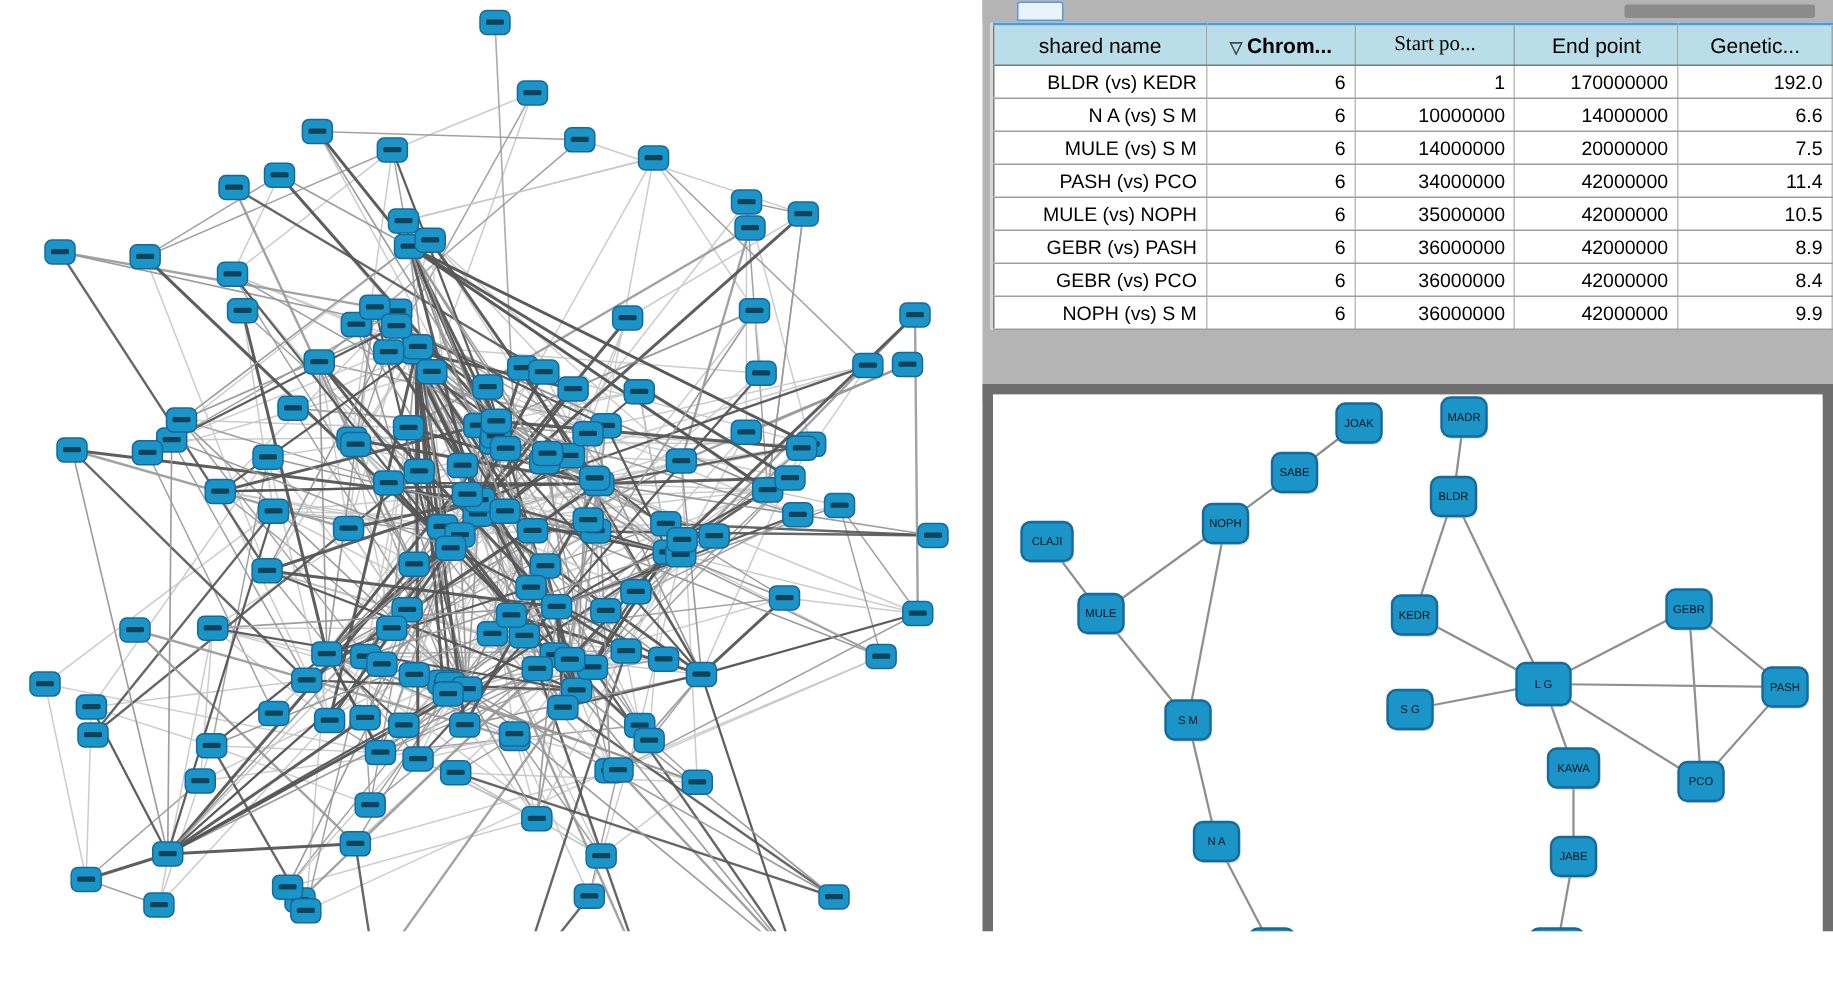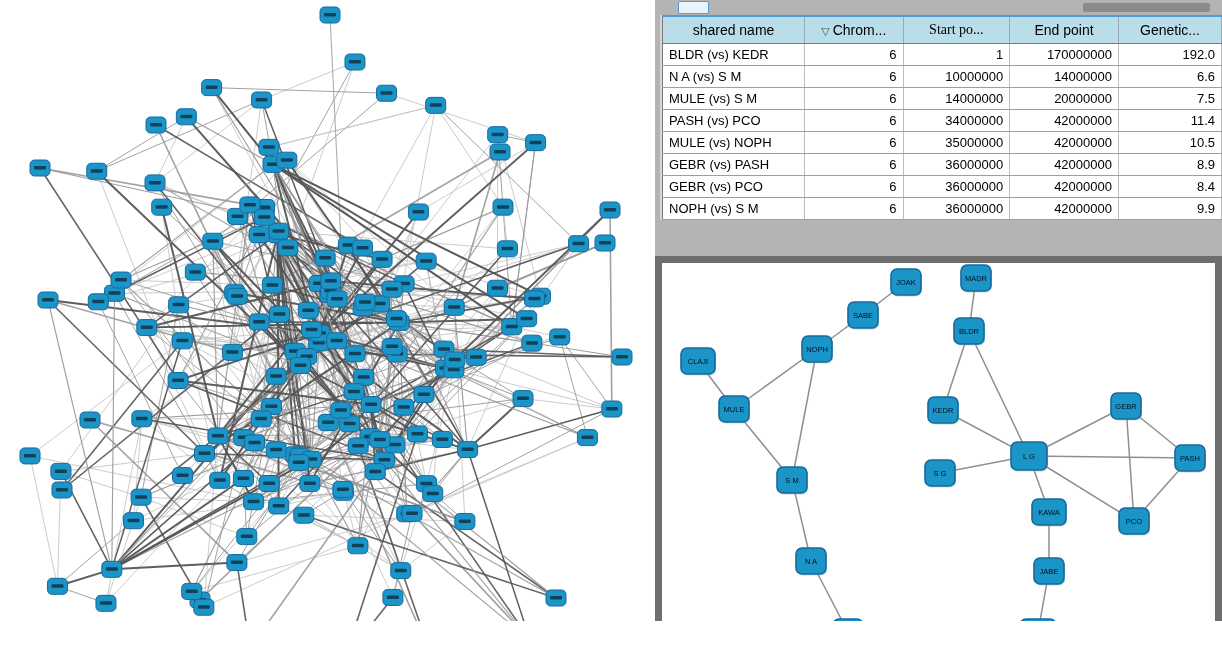--- a/index.html
+++ b/index.html
@@ -11,21 +11,21 @@
 
   
   #table-region{position:absolute;left:655px;top:0;width:567px;height:268px;background:#b4b4b4;}
   #table-top-strip{position:absolute;left:0;top:0;width:567px;height:15px;background:#b4b4b4;}
   #table-tab{position:absolute;left:23px;top:1px;width:29px;height:11px;background:#e8f4fa;border:1px solid #5b9bd5;border-radius:2px 2px 0 0;}
   #scrollbar-handle{position:absolute;left:428px;top:3px;width:127px;height:9px;background:#8b8b8b;border-radius:2px;}
   #attr-table{position:absolute;left:7px;top:15px;border-collapse:collapse;table-layout:fixed;background:#ffffff;border:1px solid #7a7a7a;box-shadow:-2px 0 0 #d6d6d6;}
   #attr-table th{background:#b9dde9;border-top:2px solid #4f9bd5;border-right:1px solid #9aa9ae;border-bottom:1px solid #7a7a7a;height:26px;font-size:14px;font-weight:normal;color:#000;text-align:center;padding:0 4px;white-space:nowrap;overflow:hidden;}
   #attr-table td{border-right:1px solid #bdbdbd;border-bottom:1px solid #9e9e9e;height:21px;font-size:13px;color:#000;background:#fff;padding:0 6px;white-space:nowrap;overflow:hidden;}
   #attr-table td.num{text-align:right;}
-  #attr-table td.txt{text-align:left;}
+  #attr-table td.txt{text-align:right;}
   .filter-glyph{color:#4a4a4a;font-size:11px;margin-right:3px;}
 
   
   #detail-panel{position:absolute;left:655px;top:256px;width:567px;height:401px;background:#6e6e6e;box-sizing:border-box;border:7px solid #6e6e6e;}
   #detail-panel .inner{width:553px;height:387px;background:#ffffff;}
   #detail-panel svg{display:block;}
 
   .net-label{font-family:"Liberation Sans",sans-serif;pointer-events:none;}
 </style>
 </head>
@@ -1295,21 +1295,21 @@
 
   <div id="table-region">
     <div id="table-top-strip">
       <div id="table-tab"></div>
       <div id="scrollbar-handle"></div>
     </div>
     <table id="attr-table">
       <thead>
           <tr id="attr-head-row">
             <th style="width: 140px;"><span>shared name</span></th>
-            <th style="width: 96px;"><span class="filter-glyph">▽</span><span>Chrom...</span></th>
+            <th style="width: 96px; font-weight: bold;"><span class="filter-glyph">▽</span><span>Chrom...</span></th>
             <th style="width: 107px; font-family: Liberation Serif, serif;"><span>Start po...</span></th>
             <th style="width: 108px;"><span>End point</span></th>
             <th style="width: 103px;"><span>Genetic...</span></th>
           </tr>
         </thead>
       <tbody id="attr-body">
           <tr>
             <td class="txt">BLDR (vs) KEDR</td>
             <td class="num">6</td>
             <td class="num">1</td>

